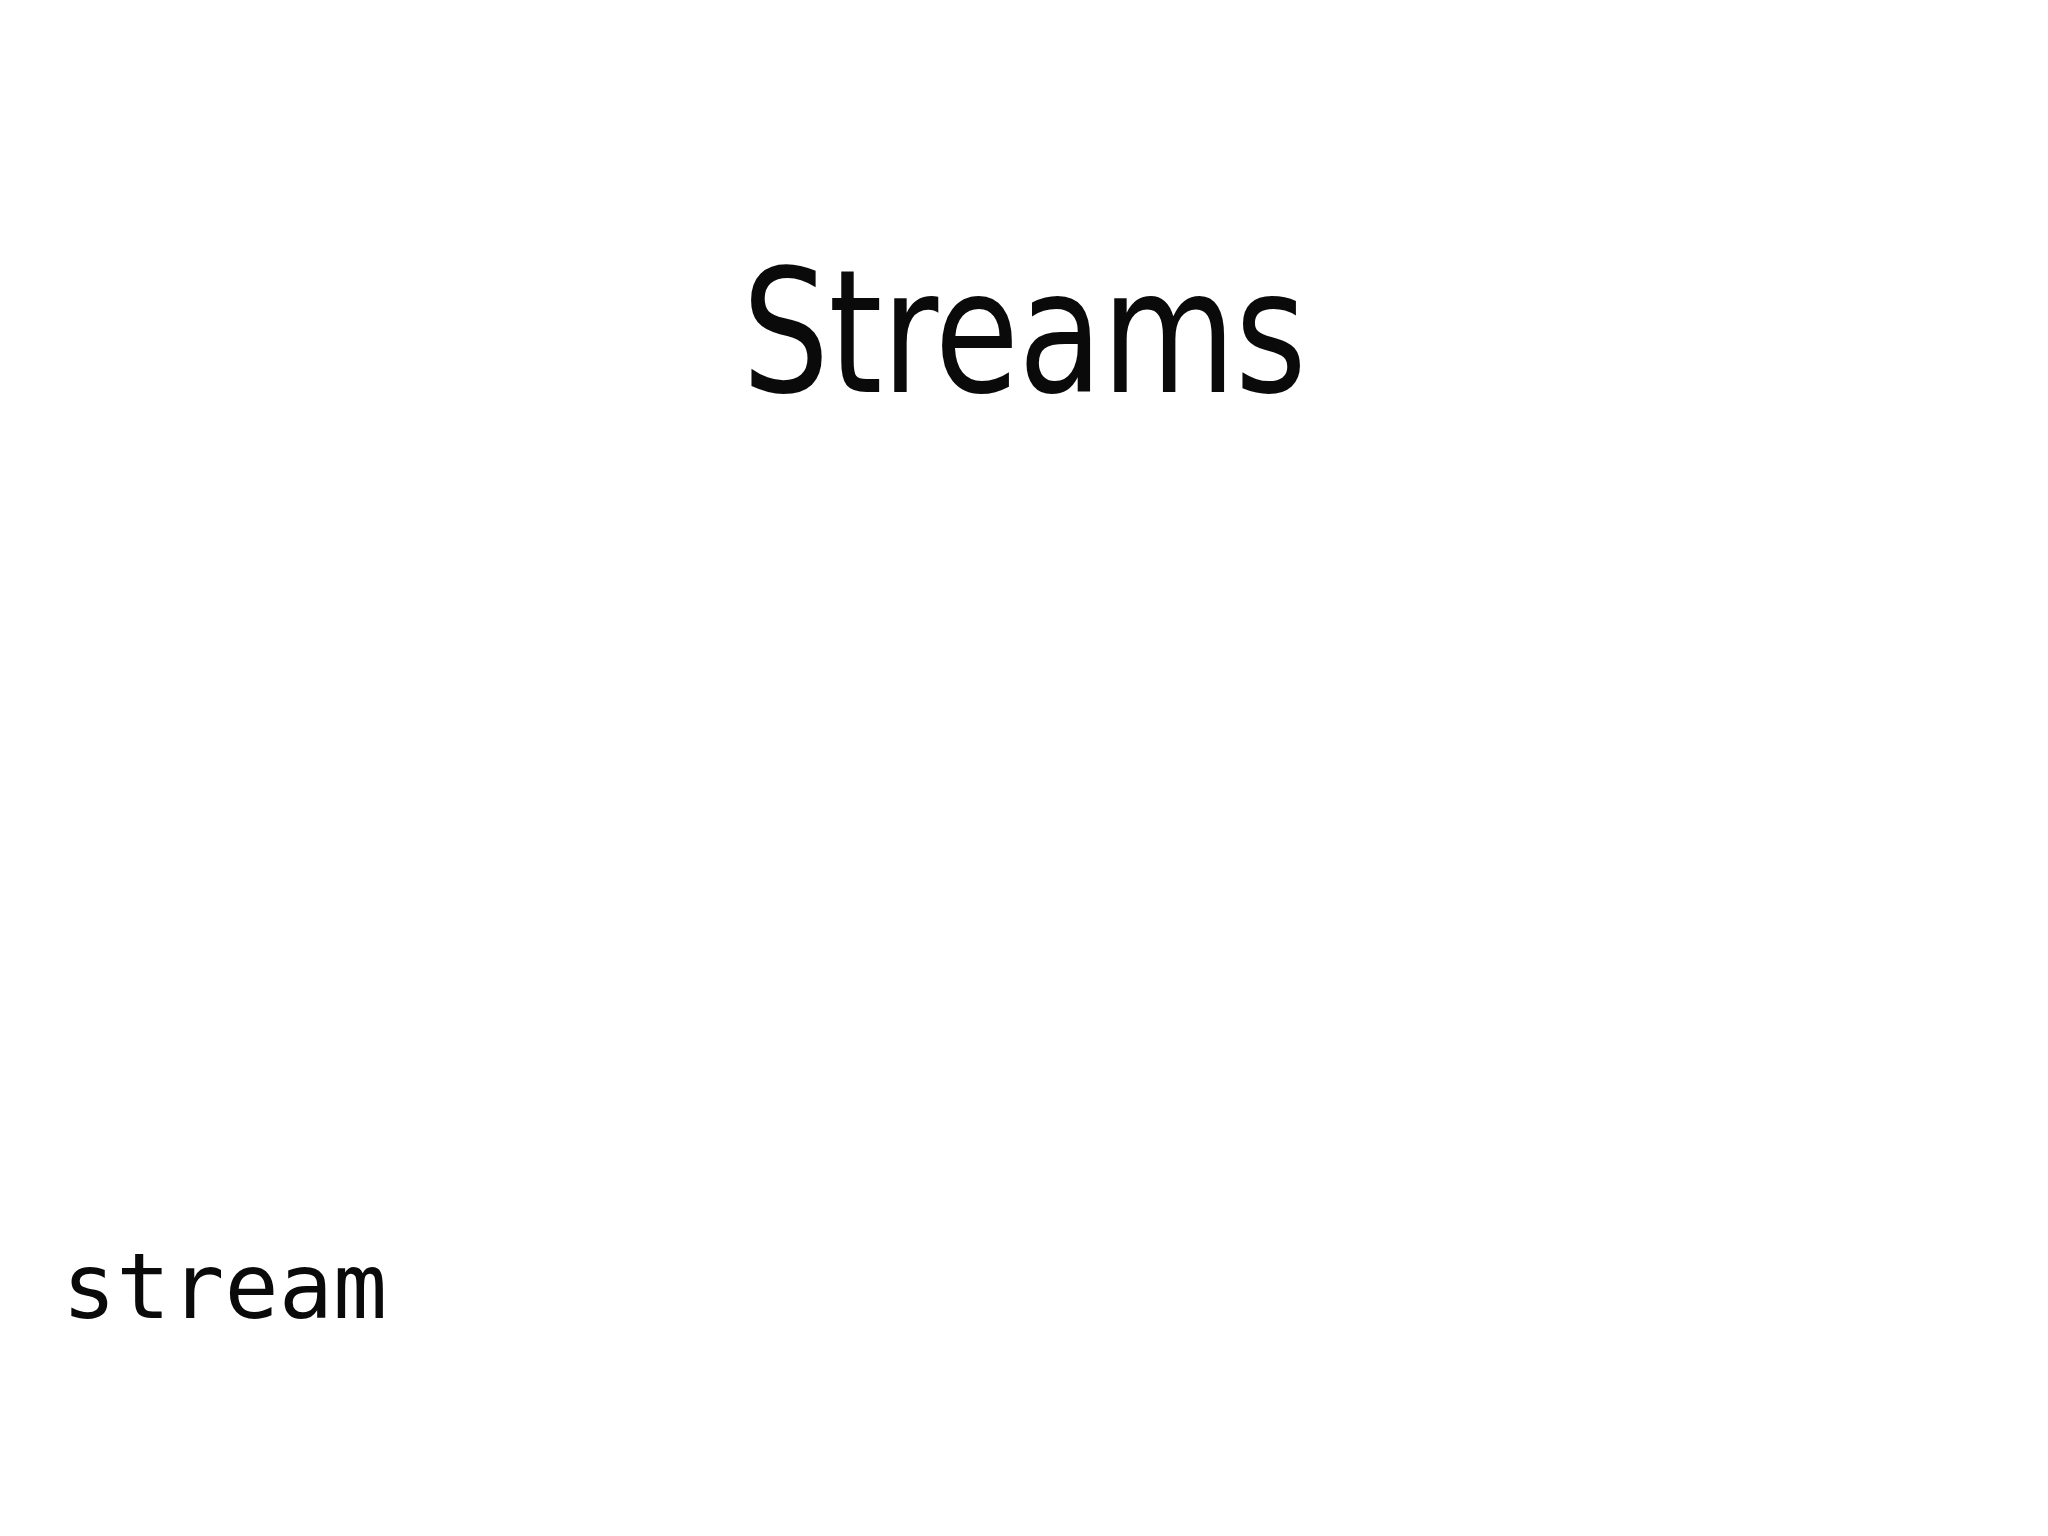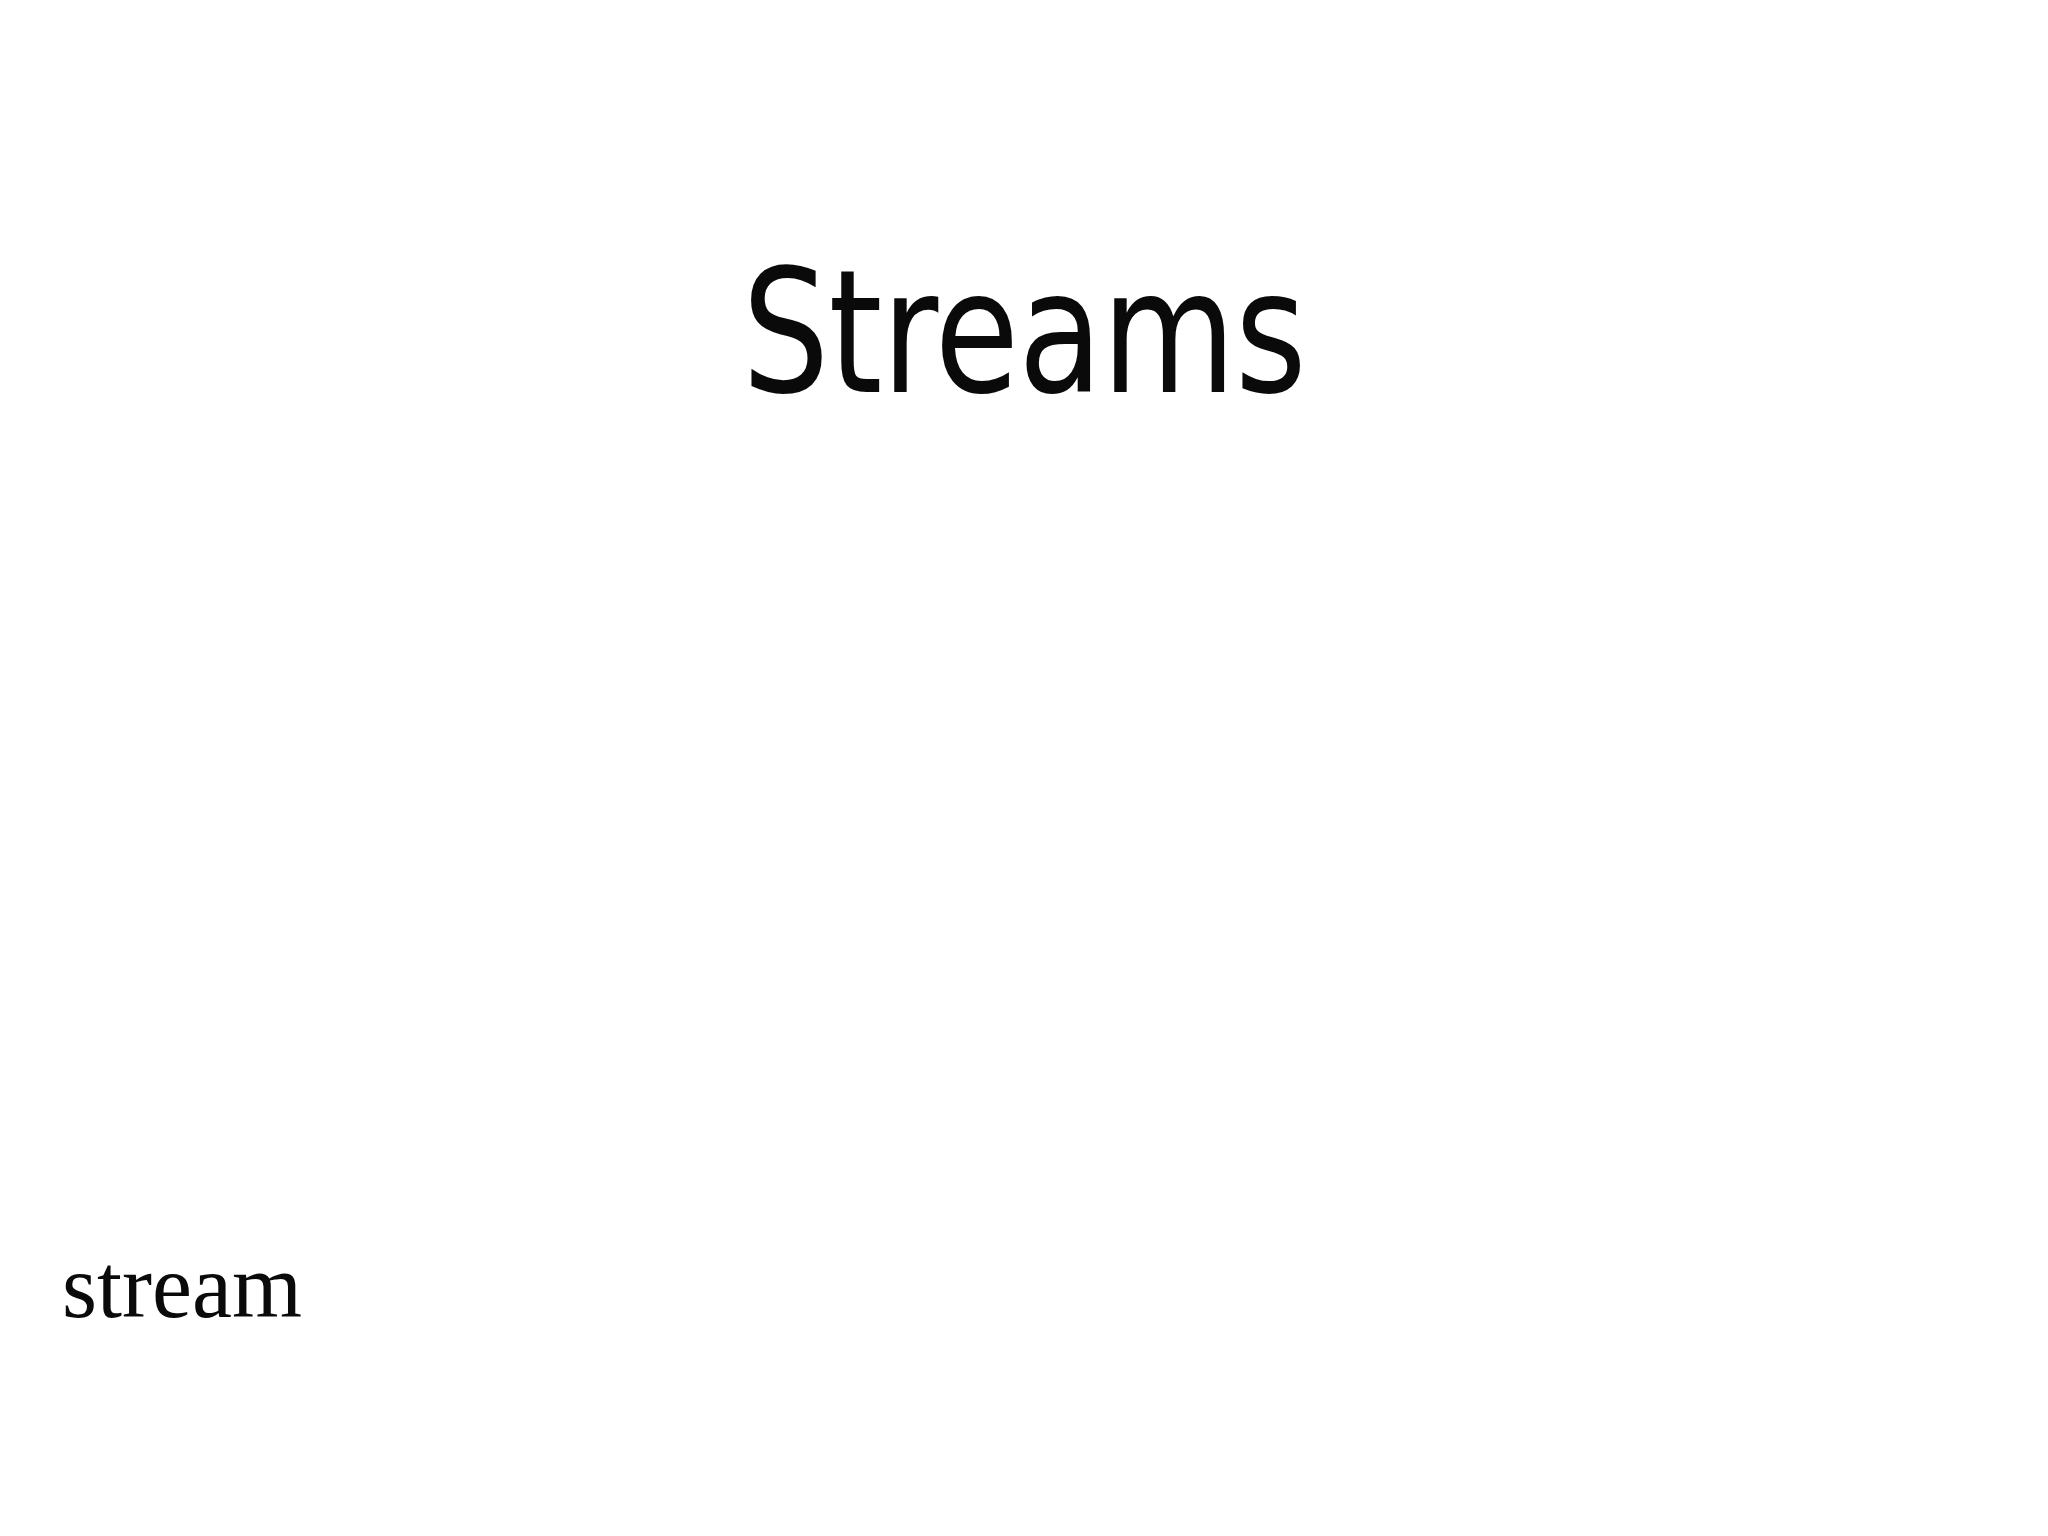--- a/index.html
+++ b/index.html
@@ -50,21 +50,20 @@
     font-size: 90px;
     line-height: 218px;
     color: #0a0a0a;
     white-space: pre;
     letter-spacing: 0px;
   }
   .code-line {
     display: block;
     height: 218px;
     white-space: pre;
-    font-family: Liberation Serif, serif;
   }
   .code-line.first-line {
     height: 226px;
     line-height: 226px;
   }
   .code-line .indent {
     white-space: pre;
   }
   .tok-bold {
     font-weight: 700;

